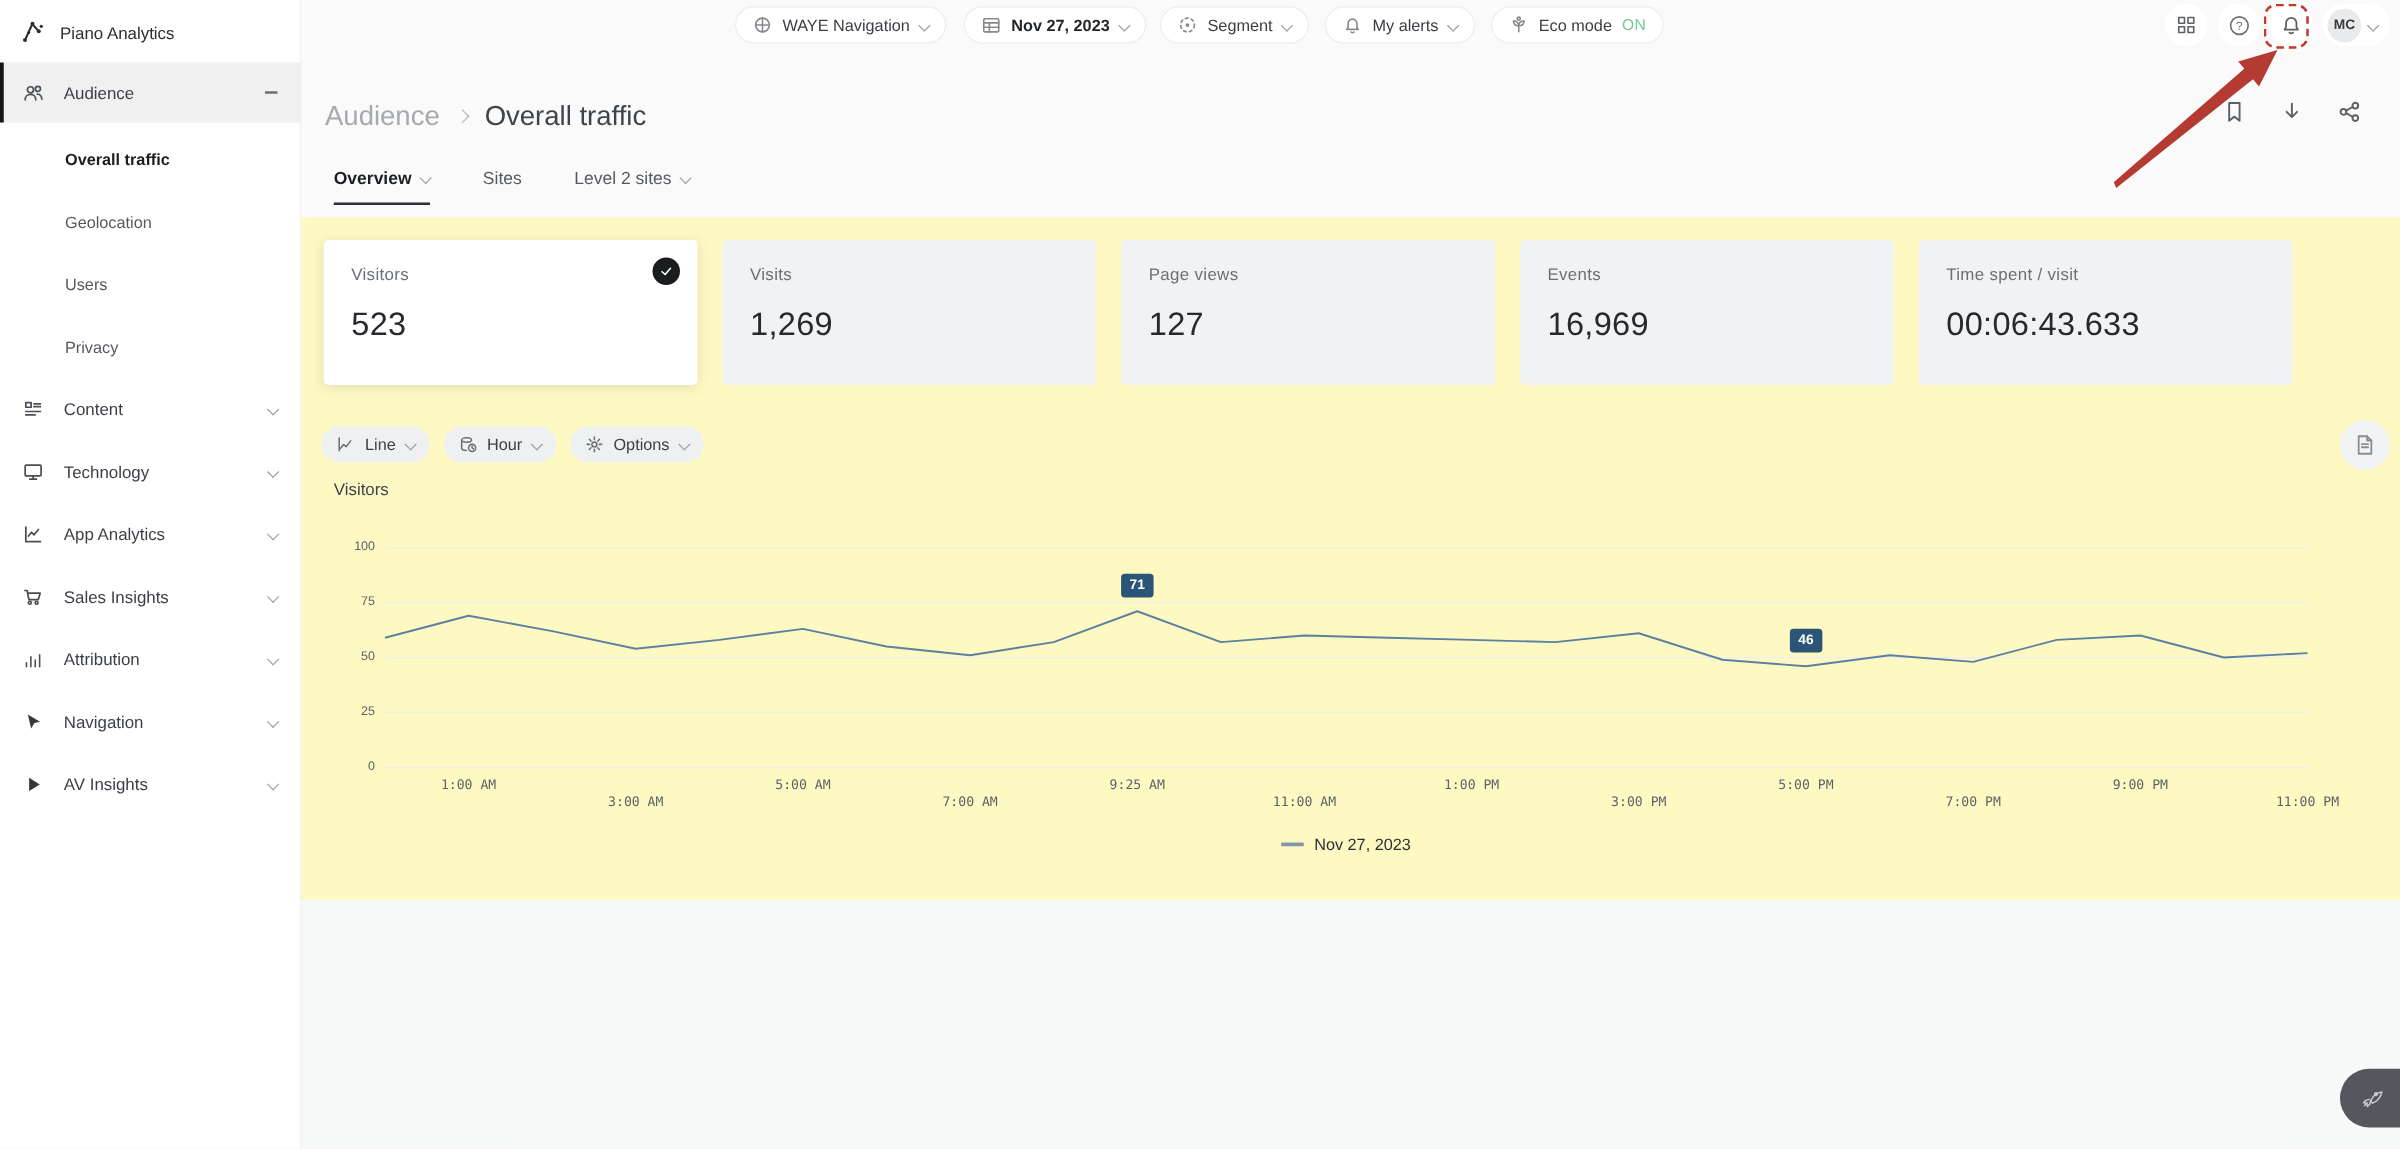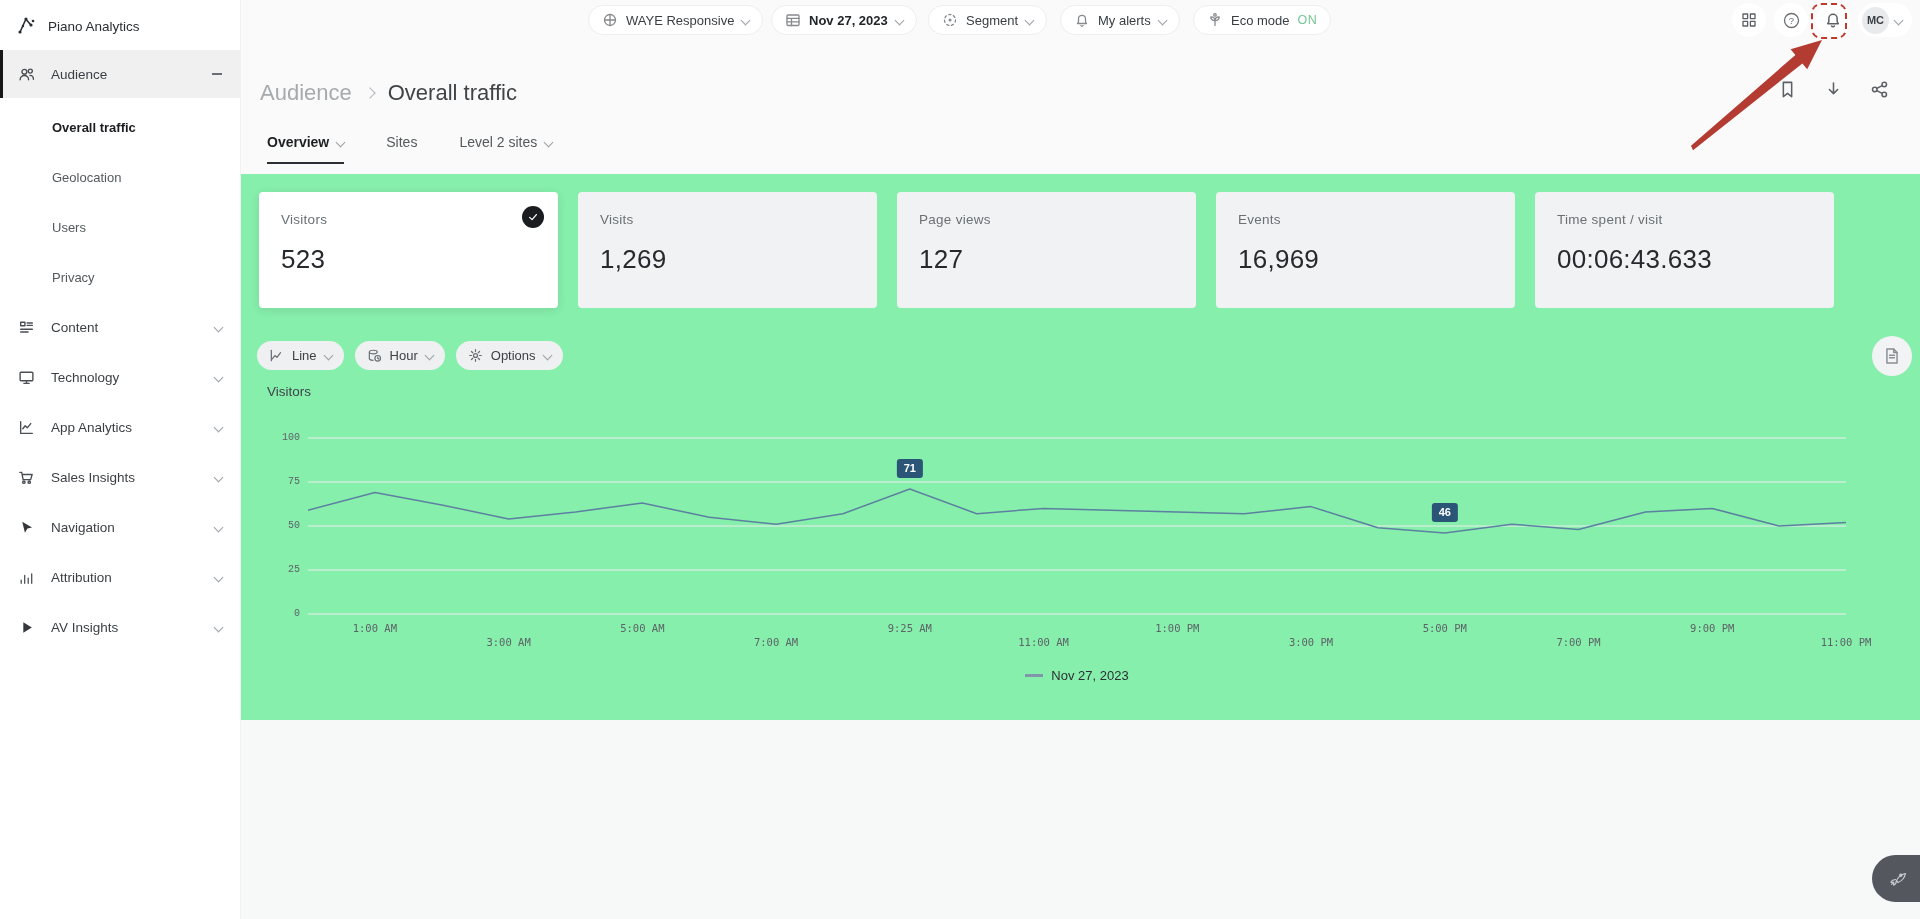--- a/index.html
+++ b/index.html
@@ -41,35 +41,35 @@
   .breadcrumb{position:absolute;left:260px;top:80px;display:flex;align-items:center;gap:14px;font-size:22px;z-index:5;}
   .breadcrumb .sec{color:#a6aaae;cursor:pointer;}
   .breadcrumb .pg{color:#3f4449;}
   .bc-sep{width:7px;height:7px;border-right:1.6px solid #b4b8bc;border-bottom:1.6px solid #b4b8bc;transform:rotate(-45deg);}
   .page-actions{position:absolute;left:1778px;top:80px;display:flex;align-items:center;gap:27px;z-index:5;}
   .page-actions .act{cursor:pointer;display:flex;}
   .tabs{position:absolute;left:267px;top:134px;display:flex;align-items:flex-start;gap:42px;z-index:5;}
   .tab{display:flex;align-items:center;gap:8px;font-size:14px;color:#55595d;padding-bottom:12px;cursor:pointer;}
   .tab.active{color:#1d2023;font-weight:700;border-bottom:2px solid #2b2e32;}
   
-  .panel{position:absolute;left:240px;top:174px;right:0;height:546px;background:#86efac;z-index:4;}
+  .panel{position:absolute;left:240px;top:174px;right:0;height:546px;background:#fef9c3;z-index:4;}
   .below-panel{position:absolute;left:240px;top:720px;right:0;bottom:0;background:#f7f8f8;z-index:1;}
   .cards{position:absolute;left:19px;top:18px;display:flex;gap:20px;}
   .card{width:299px;height:116px;border-radius:4px;background:#f1f2f3;box-sizing:border-box;padding:20px 22px;position:relative;cursor:pointer;}
   .card.selected{background:#fff;box-shadow:0 2px 10px rgba(40,45,50,.12);}
   .card .c-label{font-size:13.5px;color:#6b7075;letter-spacing:.02em;}
   .card .c-value{position:absolute;left:22px;top:52px;font-size:26px;color:#26292d;letter-spacing:.01em;}
   .check-badge{position:absolute;right:14px;top:14px;width:22px;height:22px;border-radius:50%;background:#1a1c1f;display:flex;align-items:center;justify-content:center;}
   .controls{position:absolute;left:17px;top:167px;display:flex;gap:11px;}
   .ctrl-pill{height:29px;background:#eef0f1;border-radius:15px;display:flex;align-items:center;gap:8px;padding:0 12px;font-size:13px;color:#3d4146;cursor:pointer;}
   .export-btn{position:absolute;left:1632px;top:162px;width:40px;height:40px;border-radius:50%;background:#f2f3f4;display:flex;align-items:center;justify-content:center;cursor:pointer;}
   .chart-title{position:absolute;left:27px;top:210px;font-size:13.5px;color:#3f444a;}
   .chart-area{position:absolute;left:68px;top:264px;width:1538px;height:176px;}
   .chart-area svg.plot{position:absolute;left:0;top:0;overflow:visible;}
-  .ytick{position:absolute;left:-48px;width:40px;text-align:right;font-family:Liberation Mono, monospace;font-size:10px;color:#5d6267;}
+  .ytick{position:absolute;left:-48px;width:40px;text-align:right;font-family:Liberation Sans, sans-serif;font-size:10px;color:#5d6267;}
   .xtick{position:absolute;top:184px;transform:translateX(-50%);font-family:"DejaVu Sans Mono",monospace;font-size:10.5px;color:#5d6267;white-space:nowrap;}
   .xtick.low{top:198px;}
   .pt-badge{position:absolute;transform:translateX(-50%);background:#2b5577;color:#fff;font-size:11px;font-weight:700;padding:4px 7px;border-radius:3px;line-height:1;}
   .legend{position:absolute;left:0;right:0;top:230px;display:flex;align-items:center;justify-content:center;gap:8px;cursor:pointer;}
   .legend-dash{width:18px;height:2.5px;background:#8296ab;}
   .legend-label{font-size:13px;color:#2c3033;}
   
   .rocket-btn{position:absolute;left:1872px;top:855px;width:90px;height:47px;border-radius:24px;background:#54575d;z-index:30;display:flex;align-items:center;padding-left:14px;box-sizing:border-box;cursor:pointer;}
 </style>
 </head>
@@ -149,34 +149,34 @@
             <path d="M1.8 3.2h1.7l1.3 6.8h7.1l1.4-4.8H4.1"></path>
             <circle cx="5.5" cy="12.4" r="1.1"></circle>
             <circle cx="10.6" cy="12.4" r="1.1"></circle>
           </svg>
         </span>
       <span class="lbl">Sales Insights</span>
       <span class="chev"></span>
     </div>
     <div class="nav-group">
       <span style="display:flex;">
+          <svg width="17" height="17" viewBox="0 0 16 16" class="si" style="stroke-width:1.2;">
+            <path d="M3 13.5v-3M6.3 13.5V6M9.6 13.5V8.5M12.9 13.5V4.5"></path>
+          </svg>
+        </span>
+      <span class="lbl">Attribution</span>
+      <span class="chev"></span>
+    </div>
+    <div class="nav-group">
+      <span style="display:flex;">
           <svg width="17" height="17" viewBox="0 0 16 16">
             <path d="M4 2.5l9.2 5.4-4.3 1-2.4 4z" fill="#34383d"></path>
           </svg>
         </span>
       <span class="lbl">Navigation</span>
-      <span class="chev"></span>
-    </div>
-    <div class="nav-group">
-      <span style="display:flex;">
-          <svg width="17" height="17" viewBox="0 0 16 16" class="si" style="stroke-width:1.2;">
-            <path d="M3 13.5v-3M6.3 13.5V6M9.6 13.5V8.5M12.9 13.5V4.5"></path>
-          </svg>
-        </span>
-      <span class="lbl">Attribution</span>
       <span class="chev"></span>
     </div>
     <div class="nav-group">
       <span style="display:flex;">
           <svg width="17" height="17" viewBox="0 0 16 16">
             <path d="M5 3l8 5-8 5z" fill="#34383d"></path>
           </svg>
         </span>
       <span class="lbl">AV Insights</span>
       <span class="chev"></span>
@@ -185,21 +185,21 @@
 </aside>
 
 <header class="topbar">
   <div class="pill" style="left:348px;">
     <span style="display:flex;">
         <svg width="16" height="16" viewBox="0 0 16 16" class="si" style="stroke:#86898d;">
           <circle cx="8" cy="8" r="5.5"></circle>
           <path d="M2.5 8h11M8 2.5v11"></path>
         </svg>
       </span>
-    <span>WAYE Responsive</span>
+    <span>WAYE Navigation</span>
     <span class="chev"></span>
   </div>
   <div class="pill" style="left:531px;">
     <span style="display:flex;">
         <svg width="16" height="16" viewBox="0 0 16 16" class="si" style="stroke:#86898d;">
           <rect x="2" y="3" width="12" height="10.5" rx="1"></rect>
           <path d="M2 6.3h12M6.5 6.3v7.2M2 9.8h12"></path>
         </svg>
       </span>
     <span class="date-txt">Nov 27, 2023</span>

